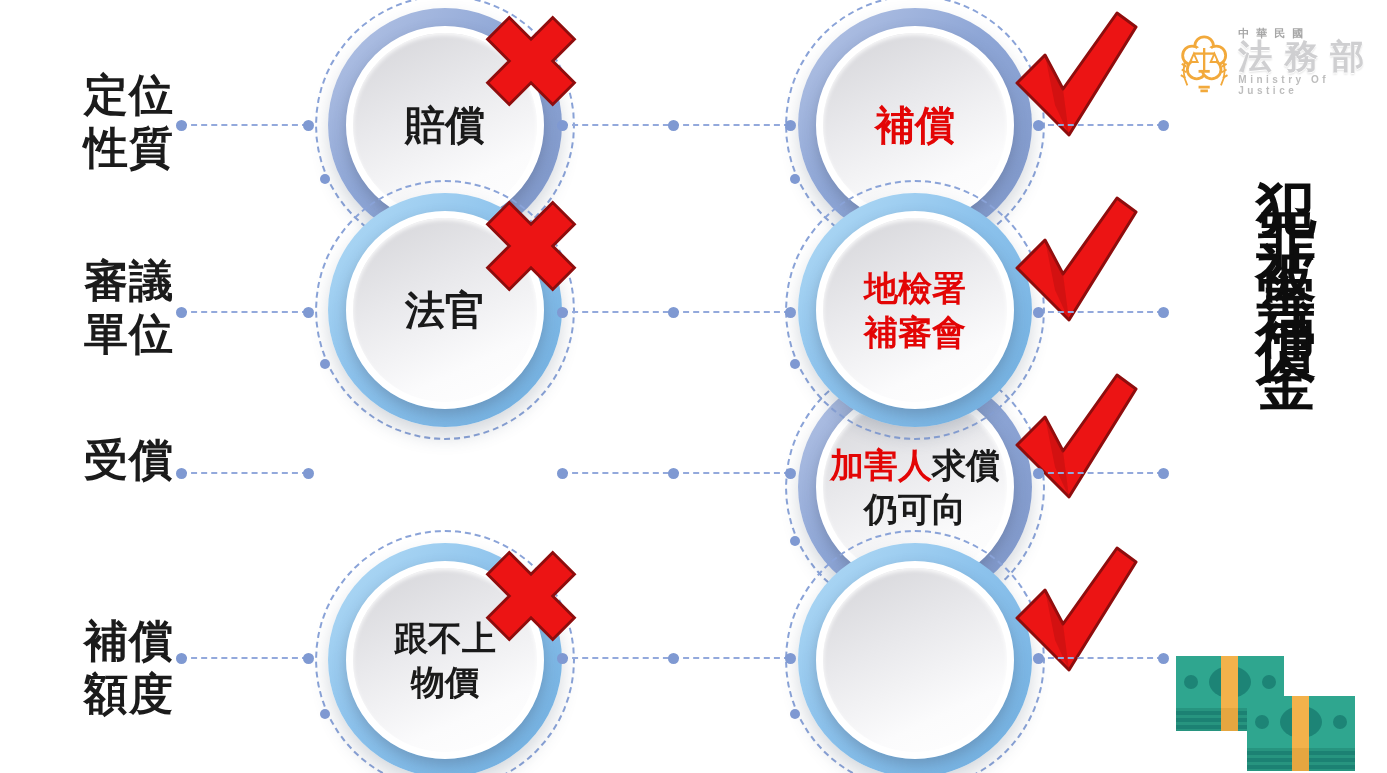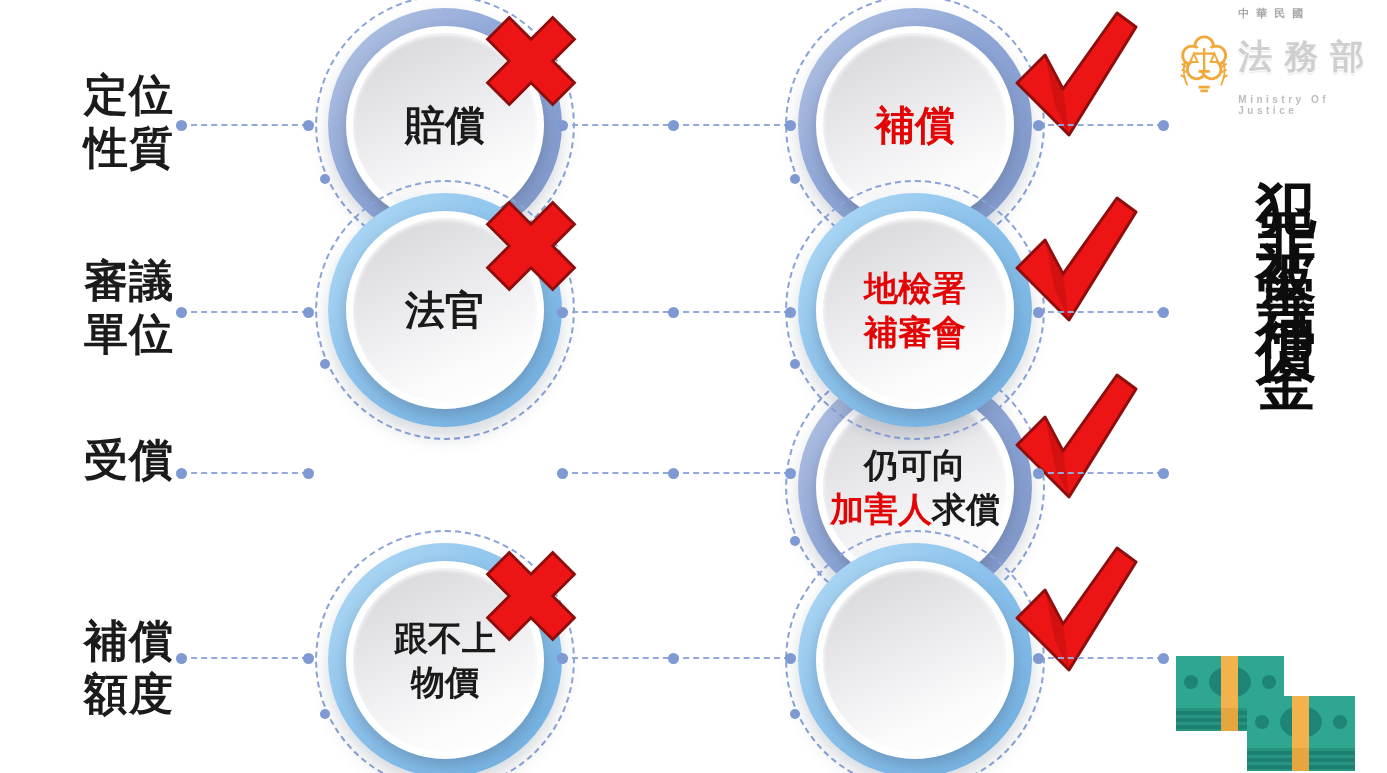--- a/index.html
+++ b/index.html
@@ -30,21 +30,21 @@
   .red{color:#e30505;}
   .deco-dot{position:absolute;width:10px;height:10px;border-radius:50%;background:#7f99d2;
             left:-8px;top:166px;}
   .mark{position:absolute;z-index:30;}
   .xmark{left:155px;top:5px;}
   .vmark{left:209px;top:-1px;}
 
   
   .logo{position:absolute;left:1178px;top:16px;width:206px;height:92px;display:flex;
         align-items:center;gap:8px;}
-  .logo-texts{display:flex;flex-direction:column;line-height:1.05;gap:20px;}
+  .logo-texts{display:flex;flex-direction:column;line-height:1.05;}
   .logo-small{font-size:11px;color:#a6a6a6;letter-spacing:7px;font-weight:700;}
   .logo-main{font-size:34px;color:#cfcfd1;letter-spacing:12px;font-weight:700;
              font-family:"Liberation Serif",serif;text-shadow:0 1px 0 #fff,0 2px 2px rgba(0,0,0,.12);}
   .logo-en{font-size:10px;color:#bdbdbd;letter-spacing:3.5px;font-weight:700;}
 
   
   .vtitle{position:absolute;left:1246px;top:136px;writing-mode:vertical-rl;text-orientation:upright;
           font-family:"DejaVu Serif","Liberation Serif",serif;font-weight:700;font-size:60px;
           letter-spacing:28px;color:#0d0d0d;}
 </style>
@@ -187,22 +187,22 @@
       <path d="M10 76 L38 48 L56 82 L110 6 L129 20 L62 128 Z" fill="#ec1414" stroke="#8e0d0d" stroke-width="3" stroke-linejoin="round"></path>
       <path d="M38 48 L56 82 L62 128 L48 98 Z" fill="#b50d0d" opacity="0.45"></path>
     </svg>
   </div>
 
   <div class="unit" style="left:798px;top:370px;z-index:10">
     <div class="dashed"></div>
     <div class="ring ring-peri"></div>
     <div class="inner"></div>
     <div class="ctext fs34">
+      <span class="ln"><span class="red">加害人</span><span>求償</span></span>
       <span class="ln">仍可向</span>
-      <span class="ln"><span class="red">加害人</span><span>求償</span></span>
     </div>
     <div class="deco-dot"></div>
     <svg class="mark vmark" width="135" height="135" viewBox="0 0 135 135">
       <path d="M10 76 L38 48 L56 82 L110 6 L129 20 L62 128 Z" fill="#ec1414" stroke="#8e0d0d" stroke-width="3" stroke-linejoin="round"></path>
       <path d="M38 48 L56 82 L62 128 L48 98 Z" fill="#b50d0d" opacity="0.45"></path>
     </svg>
   </div>
 
   <div class="unit" style="left:798px;top:543px;z-index:13">
     <div class="dashed"></div>

